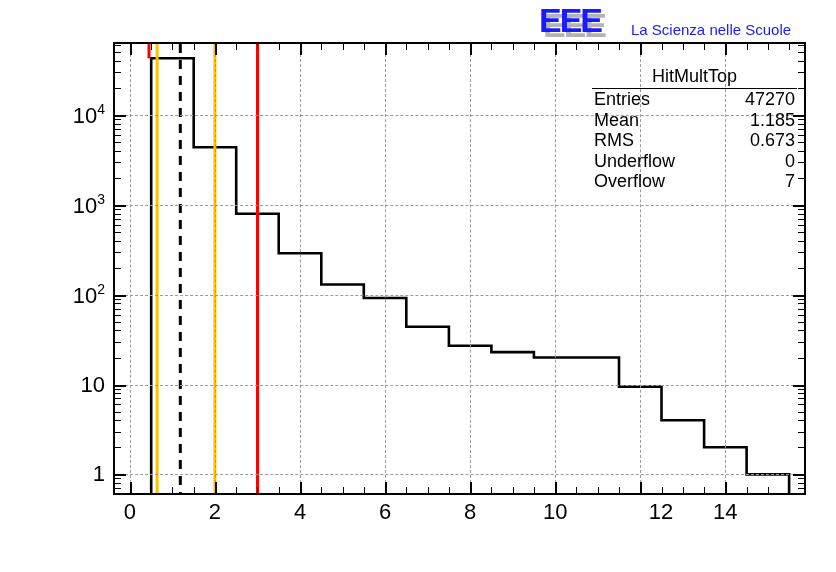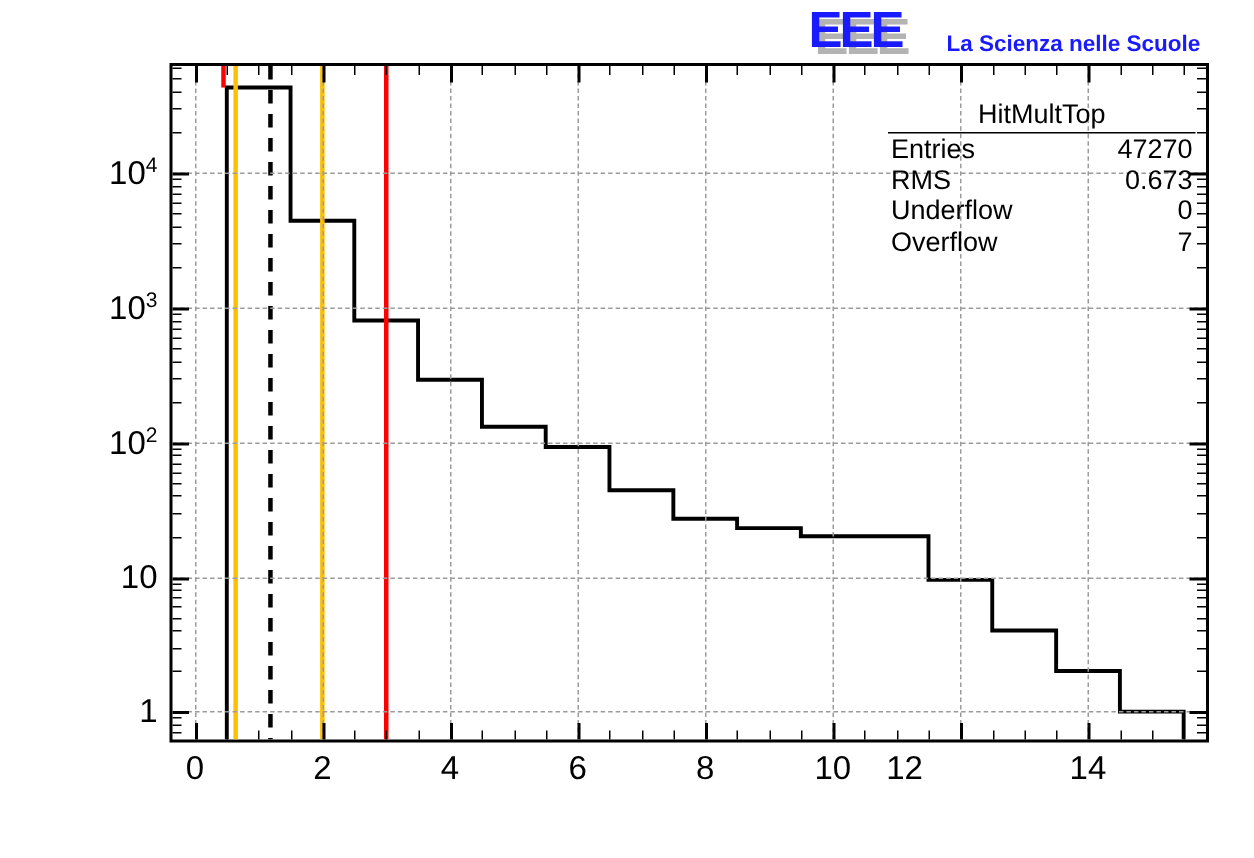--- a/index.html
+++ b/index.html
@@ -47,21 +47,21 @@
   }
   #eee-logo .eee-letters{z-index:1;}
   #eee-logo .logo-line1,#eee-logo .logo-line2{
     position:absolute;
     left:92px;
     font-size:15px;
     color:#1a1aff;
     white-space:nowrap;
   }
   #eee-logo .logo-line1{top:1px;}
-  #eee-logo .logo-line2{top:19px;font-weight:bold;}
+  #eee-logo .logo-line2{top:19px;}
 
   
   #frame{
     position:absolute;
     left:113px; top:42px;
     width:693px; height:453px;
     border:2px solid #000;
     box-sizing:border-box;
     background:transparent;
   }
@@ -324,38 +324,42 @@
       <div style="position: absolute; background: rgb(0, 0, 0); left: 115px; top: 45.2788px; width: 6px; height: 1px;"></div>
       <div style="position: absolute; background: rgb(0, 0, 0); left: 798px; top: 45.2788px; width: 6px; height: 1px;"></div>
     </div>
   <div id="label-layer">
       <div class="xlabel" style="left: 129.886px;">0</div>
       <div class="xlabel" style="left: 214.948px;">2</div>
       <div class="xlabel" style="left: 300.009px;">4</div>
       <div class="xlabel" style="left: 385.071px;">6</div>
       <div class="xlabel" style="left: 470.133px;">8</div>
       <div class="xlabel" style="left: 555.194px;">10</div>
-      <div class="xlabel" style="left: 603px;">12</div>
+      <div class="xlabel" style="left: 661px;">12</div>
       <div class="xlabel" style="left: 725.318px;">14</div>
       <div class="ylabel" style="top: 474.357px; right: 731px;">1</div>
       <div class="ylabel" style="top: 384.557px; right: 731px;">10</div>
       <div class="ylabel" style="top: 294.757px; right: 731px;">10<sup>2</sup></div>
       <div class="ylabel" style="top: 204.957px; right: 731px; margin-left: 20px;">10<sup>3</sup></div>
       <div class="ylabel" style="top: 115.157px; right: 731px;">10<sup>4</sup></div>
     </div>
 
 
   <div id="stats-box">
     <div id="stats-title">HitMultTop</div>
     <div id="stats-rows">
         <div class="stat-row">
           <span class="k">Entries</span>
           <span class="v">47270</span>
         </div>
         <div class="stat-row">
+          <span class="k">Mean</span>
+          <span class="v">1.185</span>
+        </div>
+        <div class="stat-row">
           <span class="k">RMS</span>
           <span class="v">0.673</span>
         </div>
         <div class="stat-row">
           <span class="k">Underflow</span>
           <span class="v">0</span>
         </div>
         <div class="stat-row">
           <span class="k">Overflow</span>
           <span class="v">7</span>

